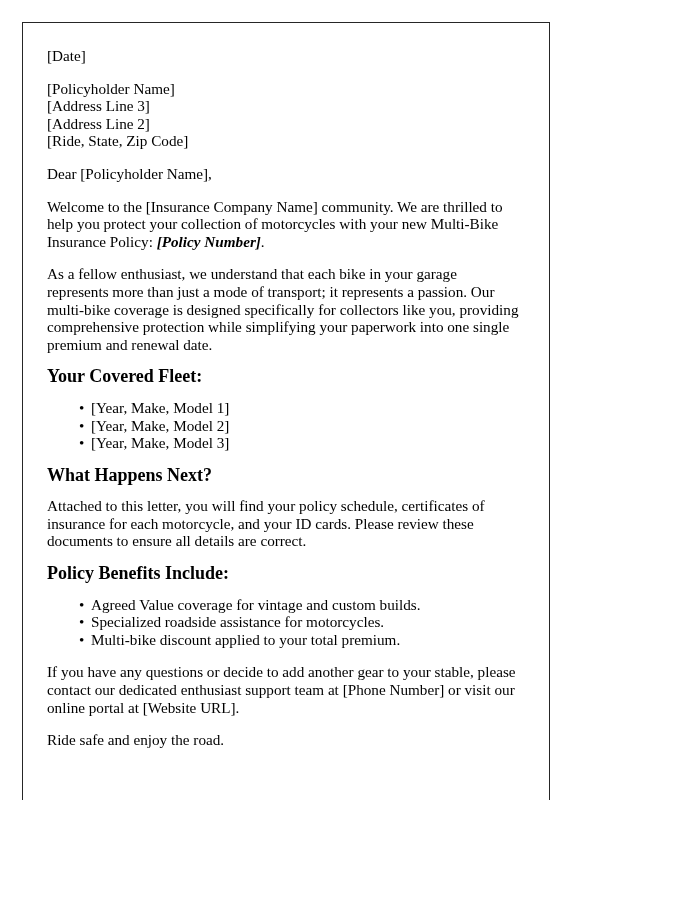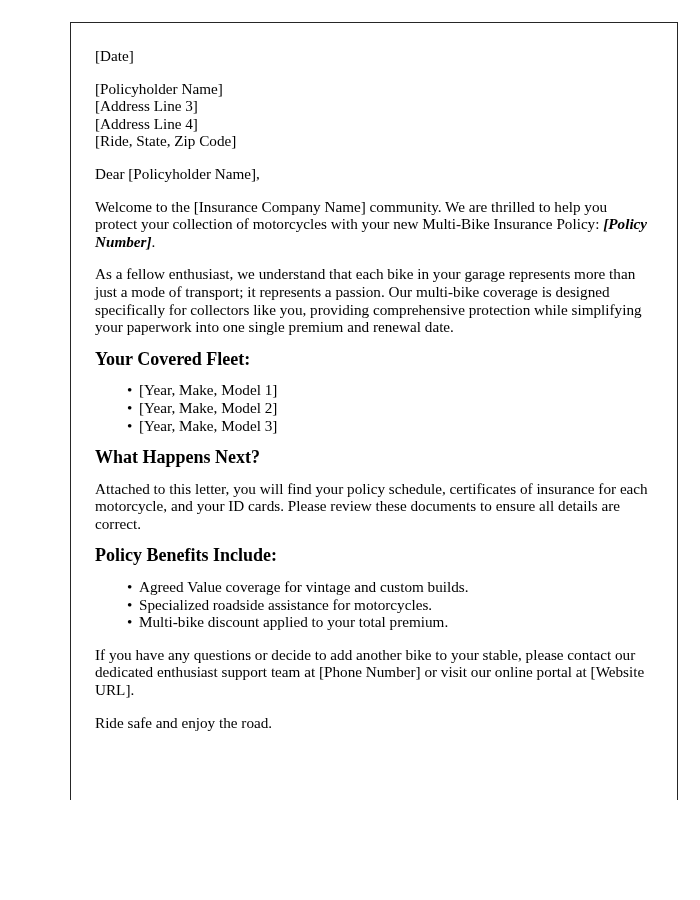--- a/index.html
+++ b/index.html
@@ -13,28 +13,27 @@
     overflow: hidden;
     font-family: "Liberation Serif", "DejaVu Serif", serif;
     color: #000000;
   }
 
   
   .page-sheet {
     position: absolute;
     left: 22px;
     top: 22px;
-    width: 608px;
+    width: 528px;
     height: 778px;
     box-sizing: border-box;
     border: 1px solid #262626;
     border-bottom: none;
     background: #ffffff;
     overflow: hidden;
-    margin-left: 48px;
   }
 
   .page-body {
     padding: 24px 28px 0 24px;
   }
 
   .letter-line,
   .letter-para {
     font-size: 15.2px;
     line-height: 17.6px;
@@ -94,21 +93,21 @@
 <div class="page-sheet">
   <div class="page-body">
 
     <div class="block">
       <p class="letter-line">[Date]</p>
     </div>
 
     <div class="block">
       <p class="letter-line">[Policyholder Name]</p>
       <p class="letter-line">[Address Line 3]</p>
-      <p class="letter-line">[Address Line 4]</p>
+      <p class="letter-line">[Address Line 2]</p>
       <p class="letter-line">[Ride, State, Zip Code]</p>
     </div>
 
     <p class="letter-para para">Dear [Policyholder Name],</p>
 
     <p class="letter-para para"><span>Welcome to the [Insurance Company Name] community. We are thrilled to help you protect your collection of motorcycles with your new Multi-Bike Insurance Policy: </span><span class="bold">[Policy Number]</span><span>.</span></p>
 
     <p class="letter-para para">As a fellow enthusiast, we understand that each bike in your garage represents more than just a mode of transport; it represents a passion. Our multi-bike coverage is designed specifically for collectors like you, providing comprehensive protection while simplifying your paperwork into one single premium and renewal date.</p>
 
     <h2 class="heading">Your Covered Fleet:</h2>
@@ -124,20 +123,20 @@
     <p class="letter-para para">Attached to this letter, you will find your policy schedule, certificates of insurance for each motorcycle, and your ID cards. Please review these documents to ensure all details are correct.</p>
 
     <h2 class="heading">Policy Benefits Include:</h2>
 
     <ul class="bullet-list">
       <li>Agreed Value coverage for vintage and custom builds.</li>
       <li>Specialized roadside assistance for motorcycles.</li>
       <li>Multi-bike discount applied to your total premium.</li>
     </ul>
 
-    <p class="letter-para para">If you have any questions or decide to add another bike to your stable, please contact our dedicated enthusiast support team at [Phone Number] or visit our online portal at [Website URL].</p>
+    <p class="letter-para para">If you have any questions or decide to add another gear to your stable, please contact our dedicated enthusiast support team at [Phone Number] or visit our online portal at [Website URL].</p>
 
     <p class="letter-para para">Ride safe and enjoy the road.</p>
 
     <p class="clipped-line">Sincerely,</p>
 
   </div>
 </div>
 
 </body></html>

